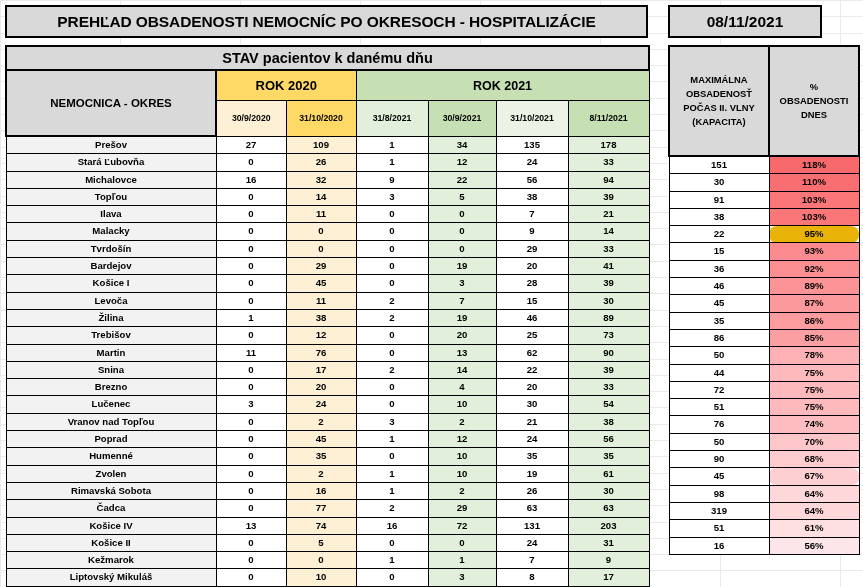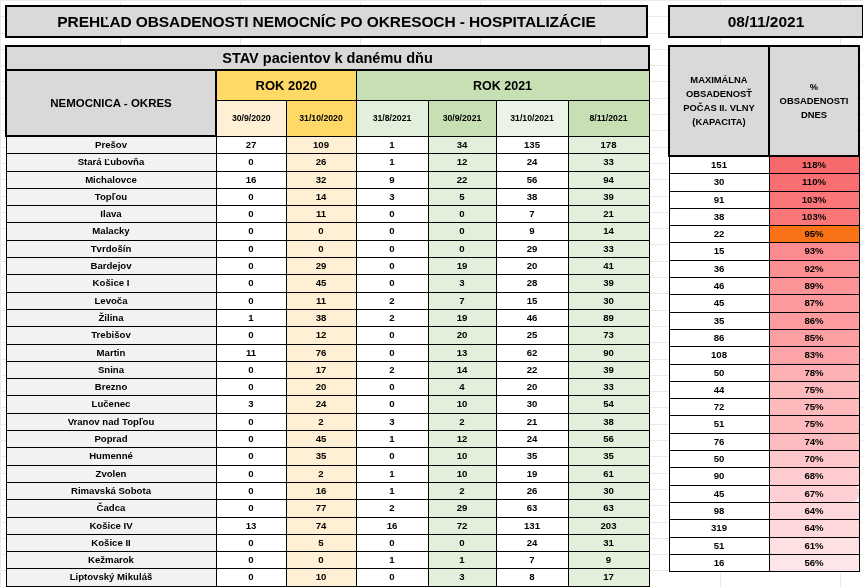--- a/index.html
+++ b/index.html
@@ -35,21 +35,21 @@
     position: absolute;
     background: #d9d9d9;
     border: 2px solid #000;
     display: flex;
     align-items: center;
     justify-content: center;
     font-weight: bold;
     box-sizing: border-box;
   }
   #main-title { left: 5px; top: 5px; width: 643px; height: 33px; font-size: 15.5px; letter-spacing: -0.1px; }
-  #date-title { left: 668px; top: 5px; width: 196px; height: 33px; font-size: 15.5px; }
+  #date-title { left: 668px; top: 5px; width: 154px; height: 33px; font-size: 15.5px; }
 
   
   #main-table {
     position: absolute;
     left: 5px; top: 45px;
     width: 643px;
     border-collapse: collapse;
     table-layout: fixed;
     box-sizing: border-box;
   }
@@ -444,21 +444,21 @@
         <tr>
           <td class="cap">91</td>
           <td style="background: rgb(250, 118, 121);">103%</td>
         </tr>
         <tr>
           <td class="cap">38</td>
           <td style="background: rgb(250, 118, 121);">103%</td>
         </tr>
         <tr>
           <td class="cap">22</td>
-          <td style="background: #f97316;">95%</td>
+          <td style="background: #eab308; border-radius: 8px;">95%</td>
         </tr>
         <tr>
           <td class="cap">15</td>
           <td style="background: rgb(251, 139, 142);">93%</td>
         </tr>
         <tr>
           <td class="cap">36</td>
           <td style="background: rgb(251, 142, 145);">92%</td>
         </tr>
         <tr>
@@ -471,24 +471,20 @@
         </tr>
         <tr>
           <td class="cap">35</td>
           <td style="background: rgb(252, 156, 159);">86%</td>
         </tr>
         <tr>
           <td class="cap">86</td>
           <td style="background: rgb(252, 159, 162);">85%</td>
         </tr>
         <tr>
-          <td class="cap">108</td>
-          <td style="background: rgb(252, 164, 167);">83%</td>
-        </tr>
-        <tr>
           <td class="cap">50</td>
           <td style="background: rgb(253, 177, 180);">78%</td>
         </tr>
         <tr>
           <td class="cap">44</td>
           <td style="background: rgb(253, 185, 188);">75%</td>
         </tr>
         <tr>
           <td class="cap">72</td>
           <td style="background: rgb(253, 185, 188);">75%</td>

